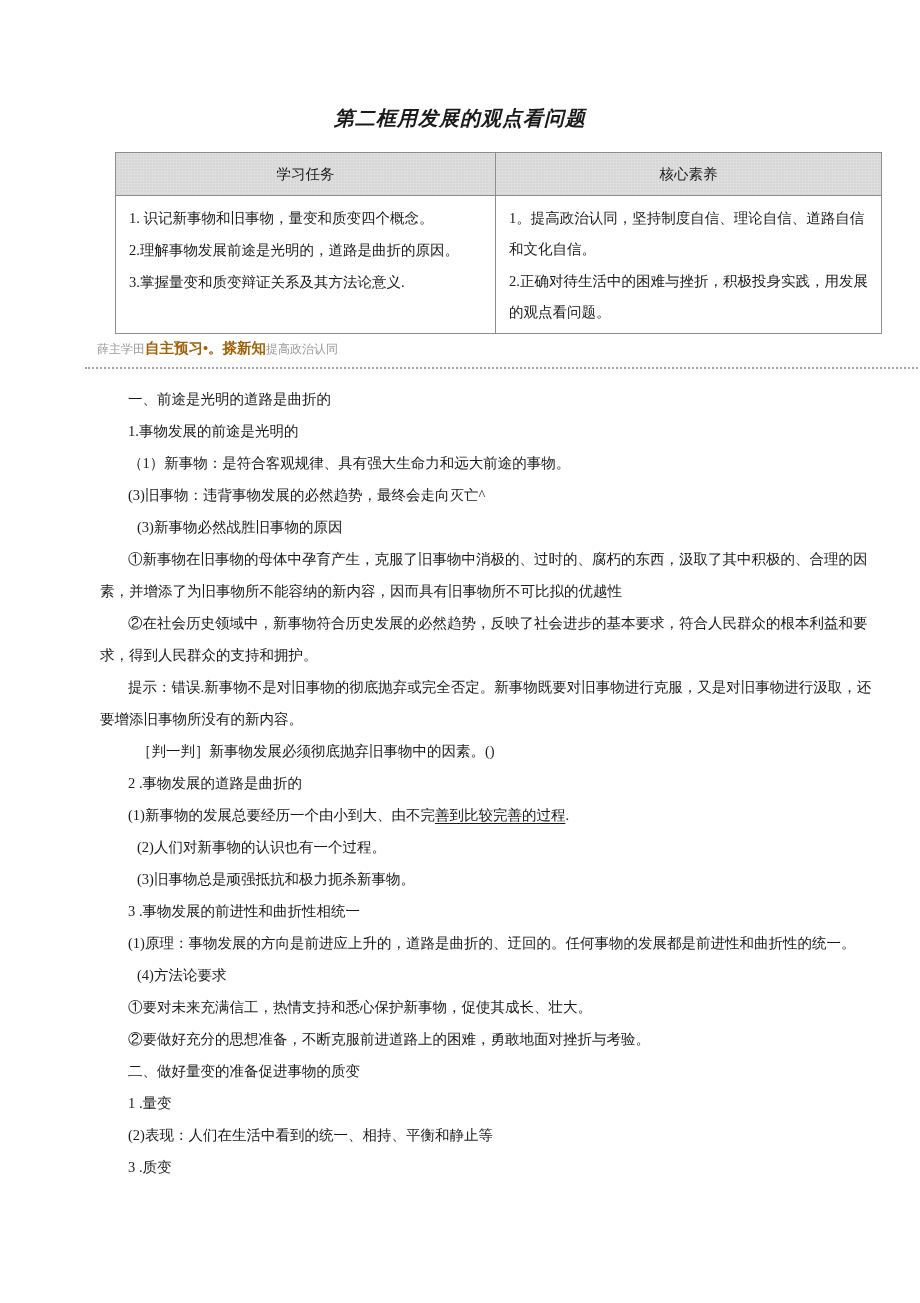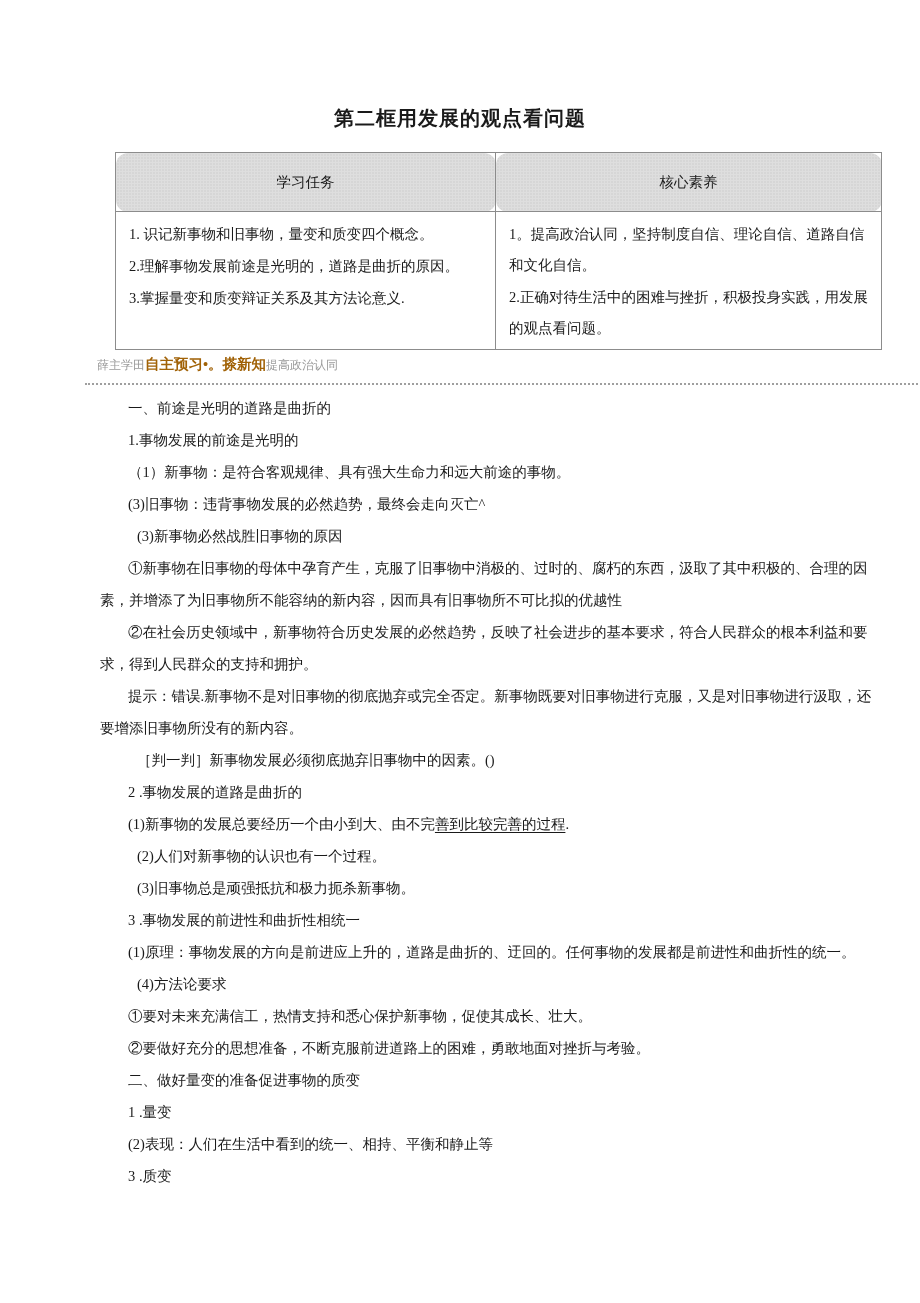--- a/index.html
+++ b/index.html
@@ -18,44 +18,44 @@
   .doc {
     padding: 105px 40px 0 100px; 
   }
   .doc-title {
     margin: 0 -40px 0 -100px;    
     text-align: center;
     font-size: 20px;
     font-weight: 600;
     letter-spacing: 1px;
     line-height: 26px;
+    font-style: italic;
   }
   
   table.head-table {
     border-collapse: collapse;
     table-layout: fixed;
     width: 766px;
     margin: 21px 0 0 15px;
     font-size: 14.5px;
   }
   table.head-table td, table.head-table th {
     border: 1px solid #8c8c8c;
     vertical-align: top;
     padding: 6px 12px 4px 12px;
   }
   table.head-table th {
     height: 34px;
     font-weight: normal;
     text-align: center;
     vertical-align: middle;
-    padding: 12px;
+    padding: 4px;
     background-color: #dedede;
     background-image: radial-gradient(#bdbdbd 22%, rgba(0,0,0,0) 24%);
     background-size: 3px 3px;
-    border-radius: 12px;
   }
   .cell p {
     margin: 1px;
     line-height: 31px;
   }
   
   .banner {
     margin: 6px 0 0 -3px;
     font-size: 12px;
     color: #9a9a9a;
@@ -67,21 +67,21 @@
     font-weight: bold;
     color: #a16207;
   }
   .divider {
     border: none;
     border-top: 2px dotted #9f9f9f;
     margin: 9px -38px 0 -15px;   
   }
   
   .content {
-    margin-top: 7px;
+    margin-top: 14px;
     font-size: 14.5px;
   }
   .content p.para {
     margin: 0;
     line-height: 32px;
   }
   .ind-1 { text-indent: 28px; }
   .ind-2 { text-indent: 37px; }
   .gap-top { margin-top: 15px !important; }
   .u {

